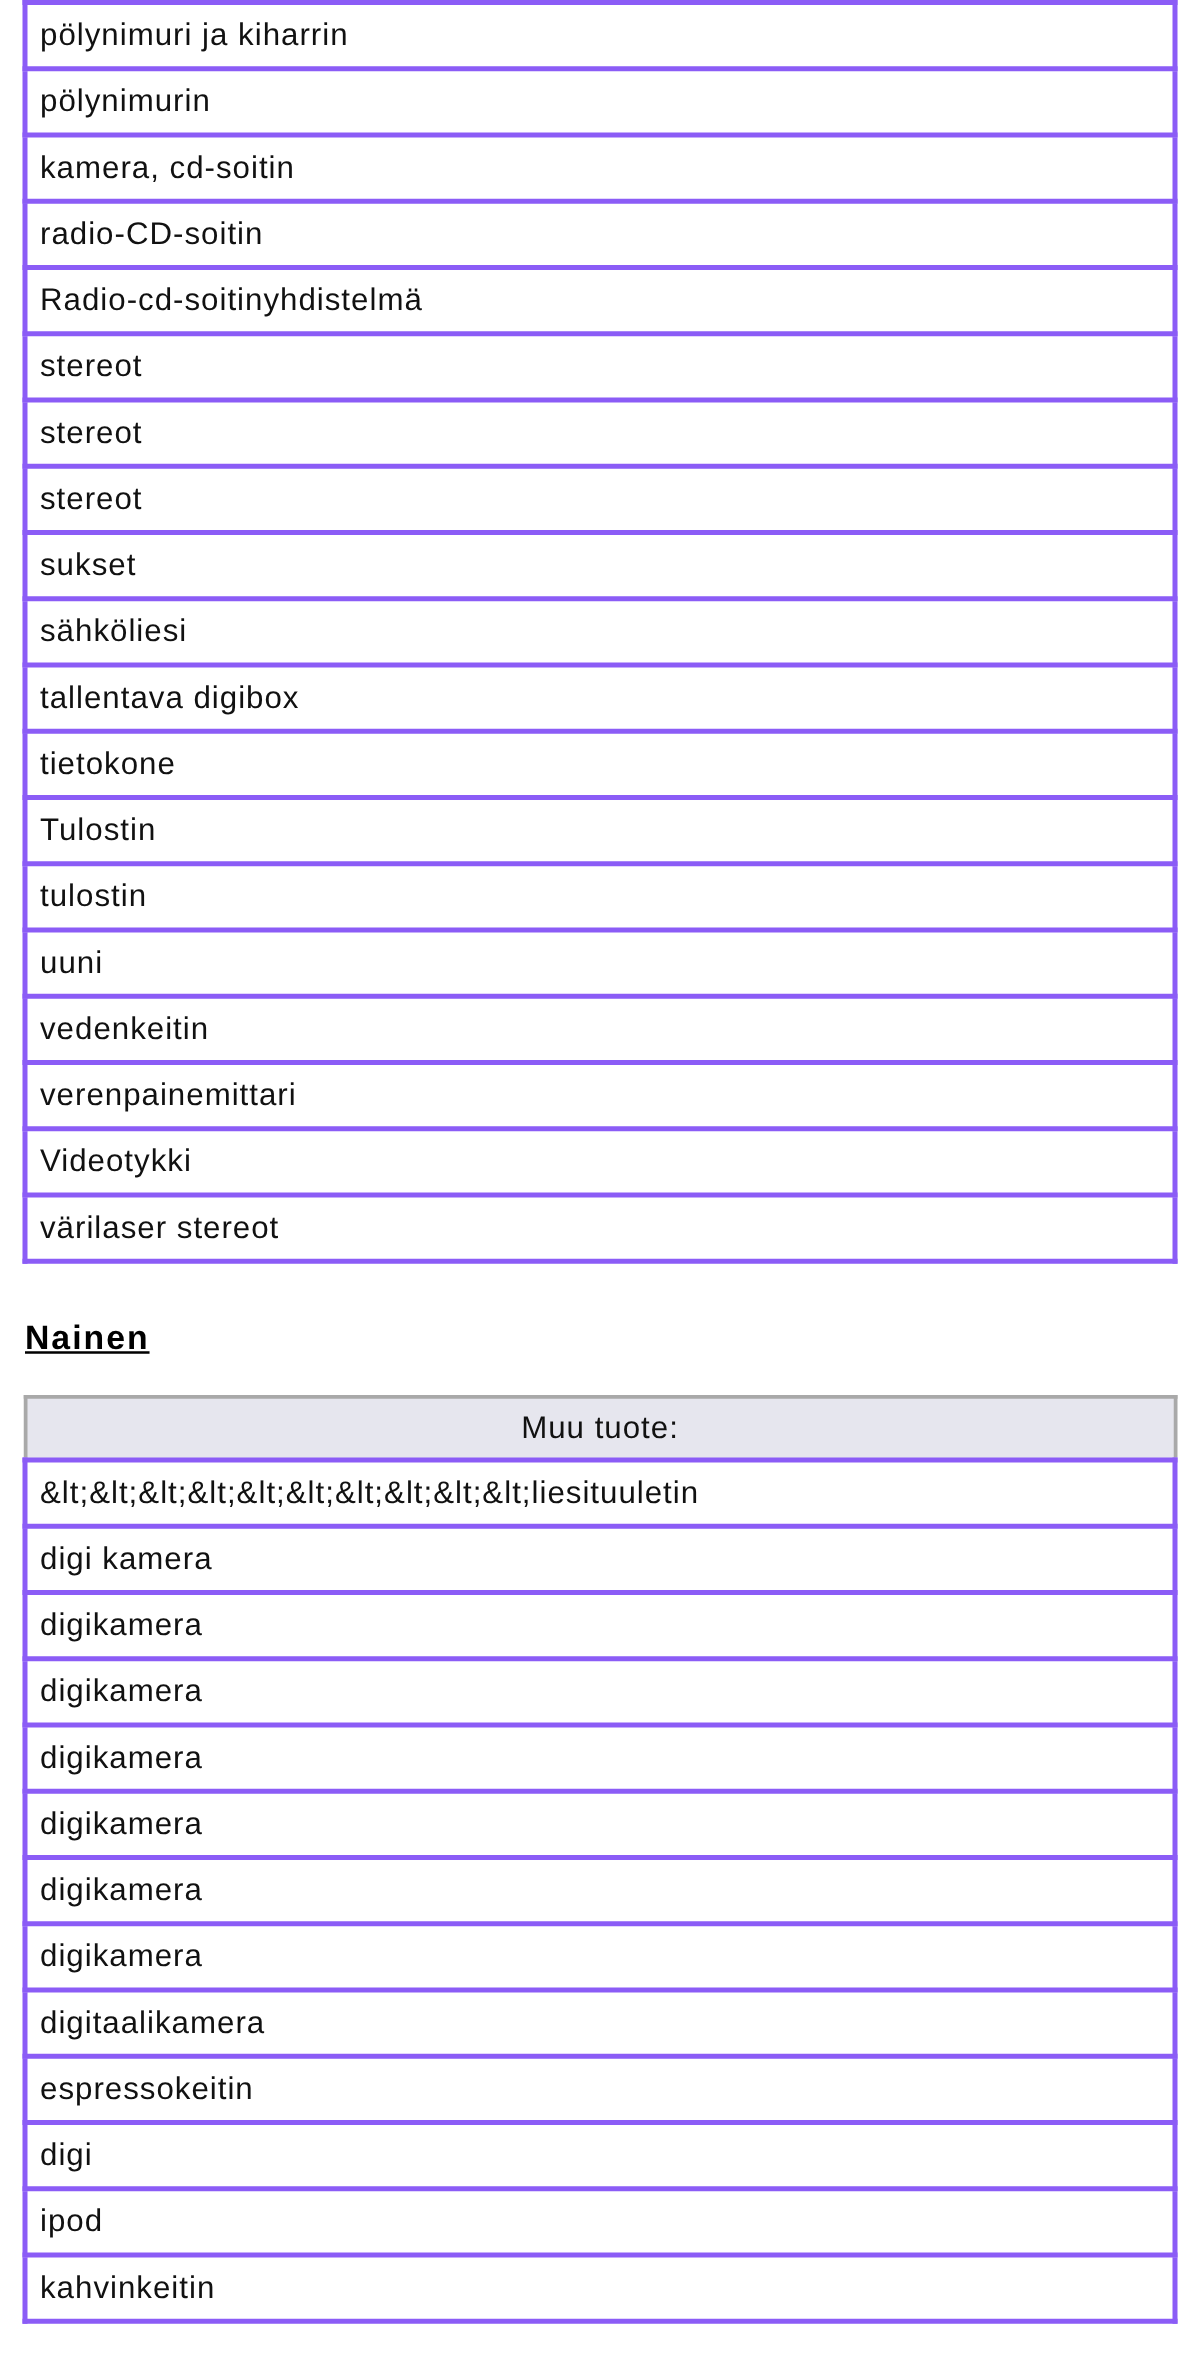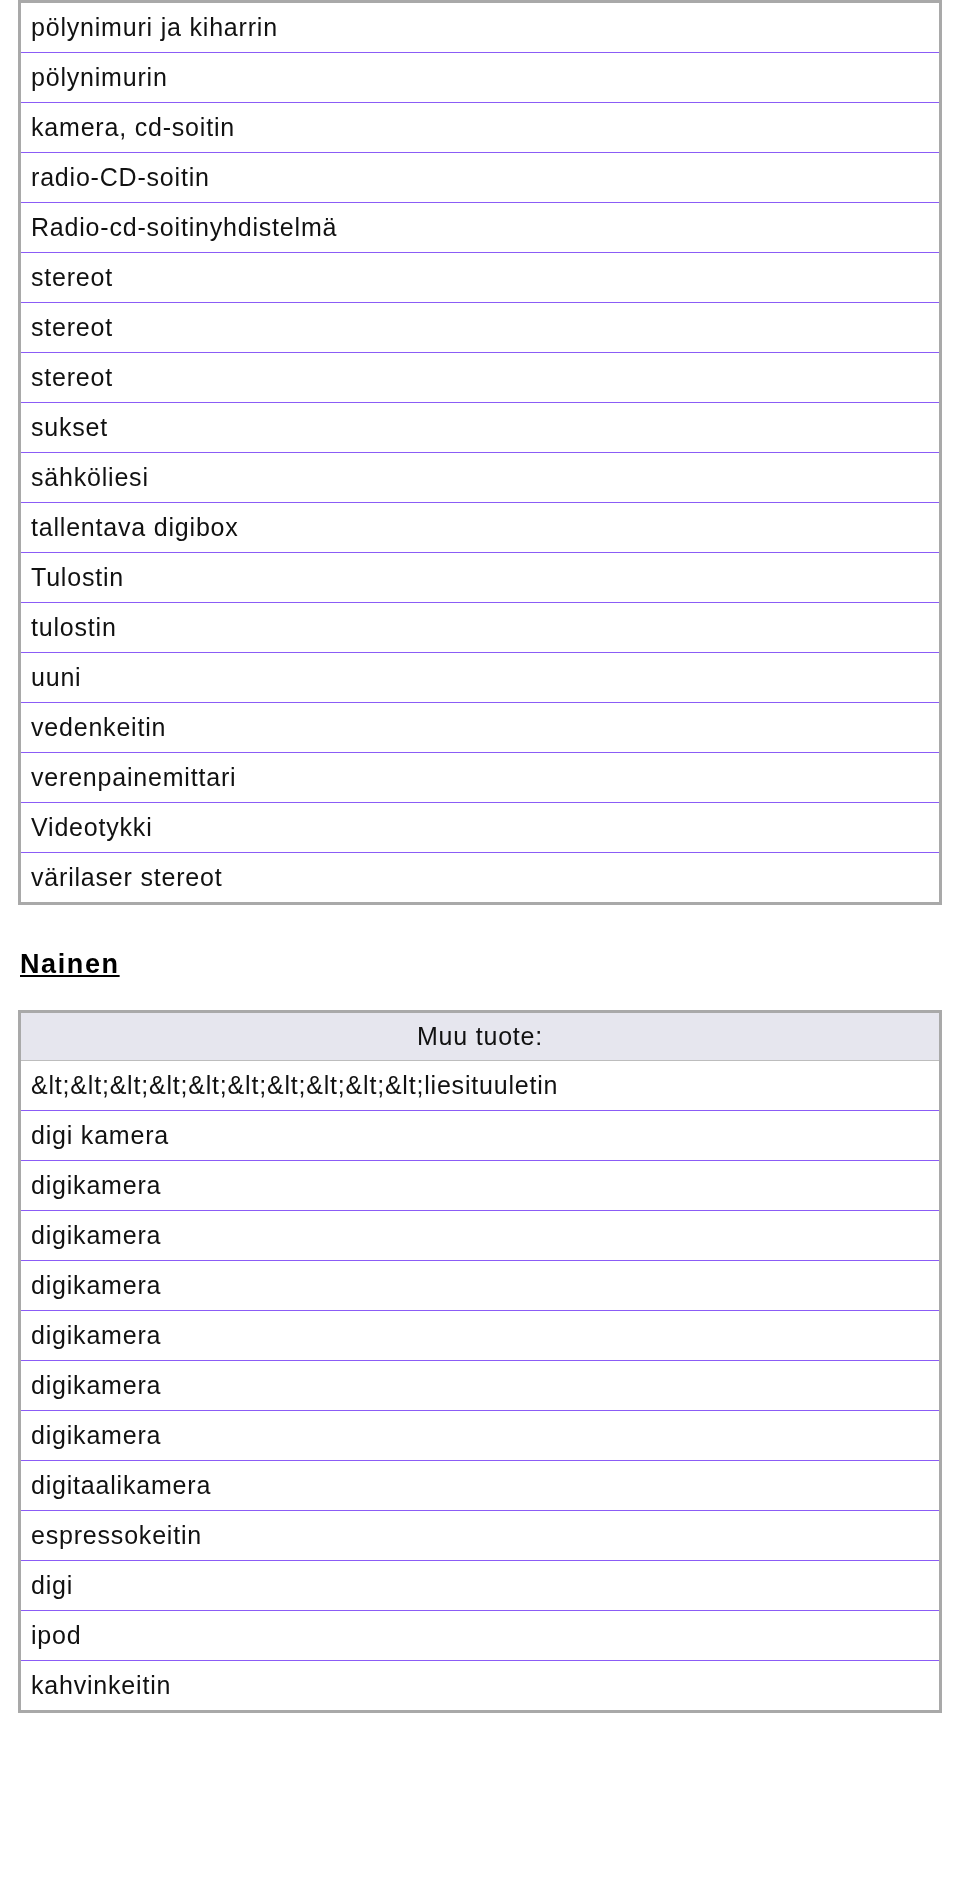--- a/index.html
+++ b/index.html
@@ -17,21 +17,21 @@
   .page{
     padding:0 18px 40px 18px;
   }
   table.list{
     width:100%;
     border-collapse:collapse;
     border:3px solid #a9a9a9;
     background:#ffffff;
   }
   table.list td{
-    border:1px solid #8b5cf6;
+    border:4px solid #8b5cf6;
     padding:7px 10px 7px 10px;
     font-size:25px;
     color:#111111;
     letter-spacing:0.8px;
     line-height:1.4;
   }
   table.list th{
     border:1px solid #bdbdbd;
     padding:9px 10px 9px 10px;
     font-size:25px;
@@ -82,20 +82,23 @@
           <td>stereot</td>
         </tr>
       <tr>
           <td>sukset</td>
         </tr>
       <tr>
           <td>sähköliesi</td>
         </tr>
       <tr>
           <td>tallentava digibox</td>
+        </tr>
+      <tr>
+          <td>tietokone</td>
         </tr>
       <tr>
           <td>Tulostin</td>
         </tr>
       <tr>
           <td>tulostin</td>
         </tr>
       <tr>
           <td>uuni</td>
         </tr>

